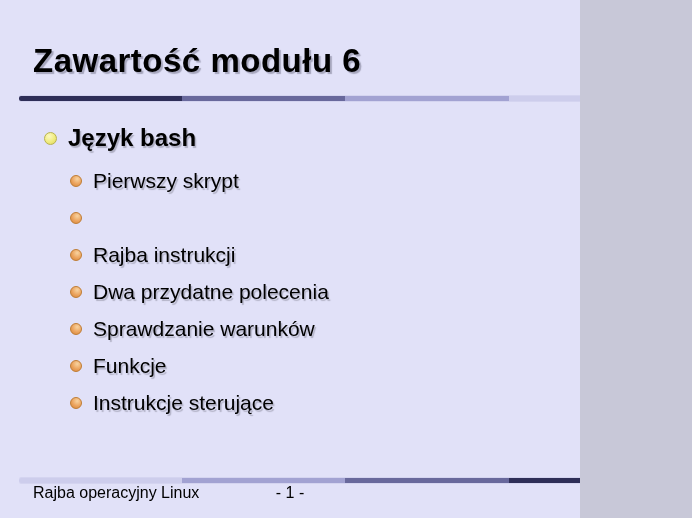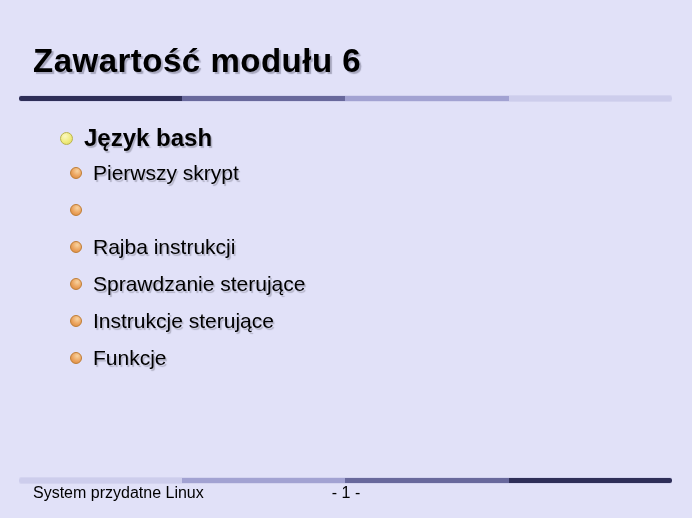--- a/index.html
+++ b/index.html
@@ -2,21 +2,21 @@
 <html style="--slide-bg: #e1e1f8; --title-text: #000000; --divider-dark: #2e2e58; --divider-slate: #68689c; --divider-periwinkle: #a2a2d2; --divider-pale: #cdcdec; --bullet-l1: #f0ec7e; --bullet-l1-border: #b9b34e; --bullet-l2: #eba25c; --bullet-l2-border: #bf7c33;"><head>
 <meta charset="utf-8">
 <style>
   html, body { margin: 0; padding: 0; }
   body {
     font-family: "Liberation Sans", sans-serif;
     background: #c8c8d8;
   }
   .slide {
     position: relative;
-    width: 692px;
+    width: 580px;
     height: 518px;
     background: var(--slide-bg, #e1e1f8);
     overflow: hidden;
   }
   
   .title {
     position: absolute;
     left: 33px;
     top: 42px;
     margin: 0;
@@ -49,26 +49,26 @@
     left: 0;
     right: 0;
   }
   .item {
     display: flex;
     align-items: center;
     color: #000;
   }
   .l1 {
     height: 32px;
-    padding-left: 60px;
+    padding-left: 44px;
     font-size: 24px;
     font-weight: bold;
     text-shadow: 1.5px 1.5px 1px #aeaec2;
   }
-  .l2-list { }
+  .l2-list { margin-top: 8px; }
   .l2 {
     height: 37px;
     padding-left: 70px;
     font-size: 21px;
     text-shadow: 1.5px 1.5px 1px #b2b2c6;
   }
   .bullet {
     display: inline-block;
     border-radius: 50%;
     flex: 0 0 auto;
@@ -137,34 +137,38 @@
       </div>
       <div class="item l2">
         <span class="bullet"></span>
       </div>
       <div class="item l2">
         <span class="bullet"></span>
         <span class="item-label">Rajba instrukcji</span>
       </div>
       <div class="item l2">
         <span class="bullet"></span>
-        <span class="item-label">Sprawdzanie sterujące</span>
+        <span class="item-label">Dwa przydatne polecenia</span>
+      </div>
+      <div class="item l2">
+        <span class="bullet"></span>
+        <span class="item-label">Sprawdzanie warunków</span>
+      </div>
+      <div class="item l2">
+        <span class="bullet"></span>
+        <span class="item-label">Funkcje</span>
       </div>
       <div class="item l2">
         <span class="bullet"></span>
         <span class="item-label">Instrukcje sterujące</span>
-      </div>
-      <div class="item l2">
-        <span class="bullet"></span>
-        <span class="item-label">Funkcje</span>
       </div>
     </div>
 
   </div>
 
   <div class="footer-rule"></div>
 
   <div class="footer">
-    <span class="footer-left">System przydatne Linux</span>
+    <span class="footer-left">Rajba operacyjny Linux</span>
     <span class="footer-center">- 1 -</span>
   </div>
 
 </div>
 
 </body></html>

